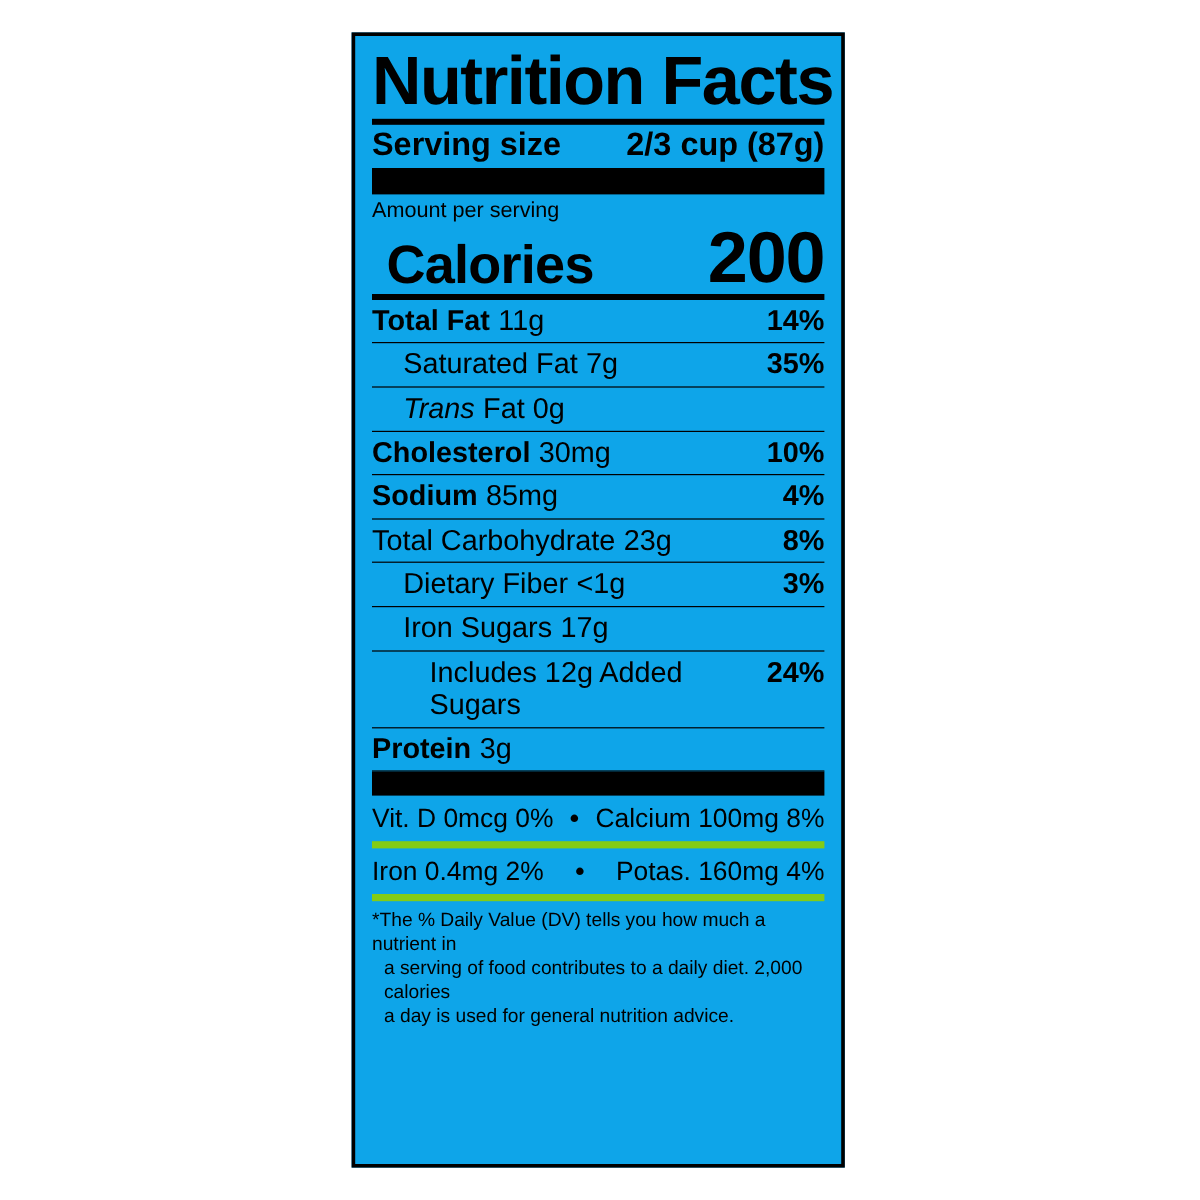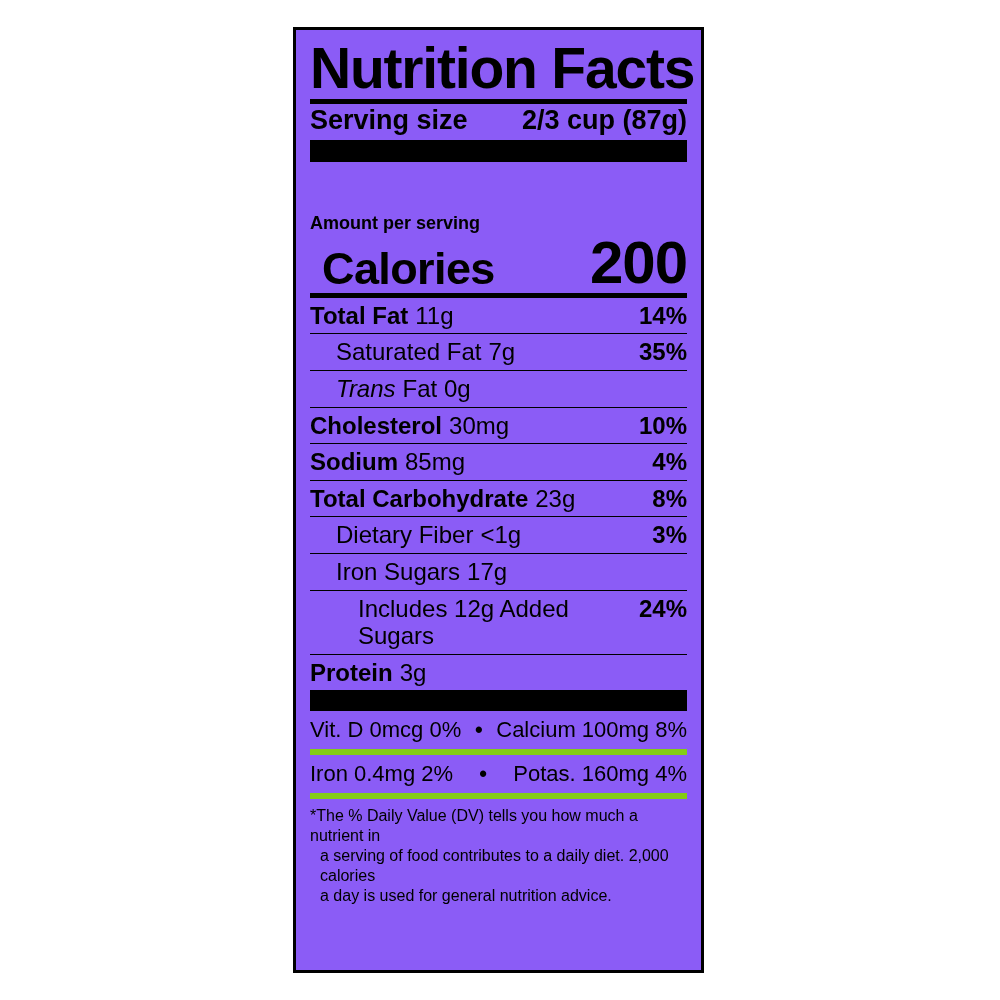--- a/index.html
+++ b/index.html
@@ -12,21 +12,21 @@
     color: #000000;
   }
   #panel {
     position: absolute;
     left: 293px;
     top: 27px;
     width: 411px;
     height: 946px;
     border: 3px solid #000;
     box-sizing: border-box;
-    background: #8b5cf6;
+    background: #0ea5e9;
     padding: 0 14px;
   }
   .title {
     font-weight: bold;
     font-size: 57px;
     line-height: 1.0;
     letter-spacing: -1.2px;
     margin: 10px 0 2px 0;
     white-space: nowrap;
   }
@@ -44,24 +44,23 @@
     justify-content: space-between;
     align-items: baseline;
     font-size: 27px;
     font-weight: bold;
     padding: 1px 0 4px 0;
   }
   .serving-size-val { font-weight: bold; margin-left: 25px; }
 
   .amount-label {
     font-size: 18px;
-    font-weight: bold;
+    font-weight: normal;
     padding-top: 4px;
     line-height: 1.1;
-    margin-top: 48px;
   }
   .cal-row {
     display: flex;
     justify-content: space-between;
     align-items: flex-end;
     padding-bottom: 2px;
   }
   .cal-label {
     font-size: 45px;
     font-weight: bold;
@@ -157,21 +156,21 @@
       </div>
       <div class="row">
         <span class="label"><span style="font-weight: bold;">Cholesterol</span><span style="padding-left: 7px;">30mg</span></span>
         <span class="dv">10%</span>
       </div>
       <div class="row">
         <span class="label"><span style="font-weight: bold;">Sodium</span><span style="padding-left: 7px;">85mg</span></span>
         <span class="dv">4%</span>
       </div>
       <div class="row">
-        <span class="label"><span style="font-weight: bold;">Total Carbohydrate</span><span style="padding-left: 7px;">23g</span></span>
+        <span class="label"><span style="font-weight: normal;">Total Carbohydrate</span><span style="padding-left: 7px;">23g</span></span>
         <span class="dv">8%</span>
       </div>
       <div class="row indent1">
         <span class="label"><span>Dietary Fiber</span><span style="padding-left: 7px;">&lt;1g</span></span>
         <span class="dv">3%</span>
       </div>
       <div class="row indent1">
         <span class="label"><span>Iron Sugars</span><span style="padding-left: 7px;">17g</span></span>
         <span class="dv"></span>
       </div>

